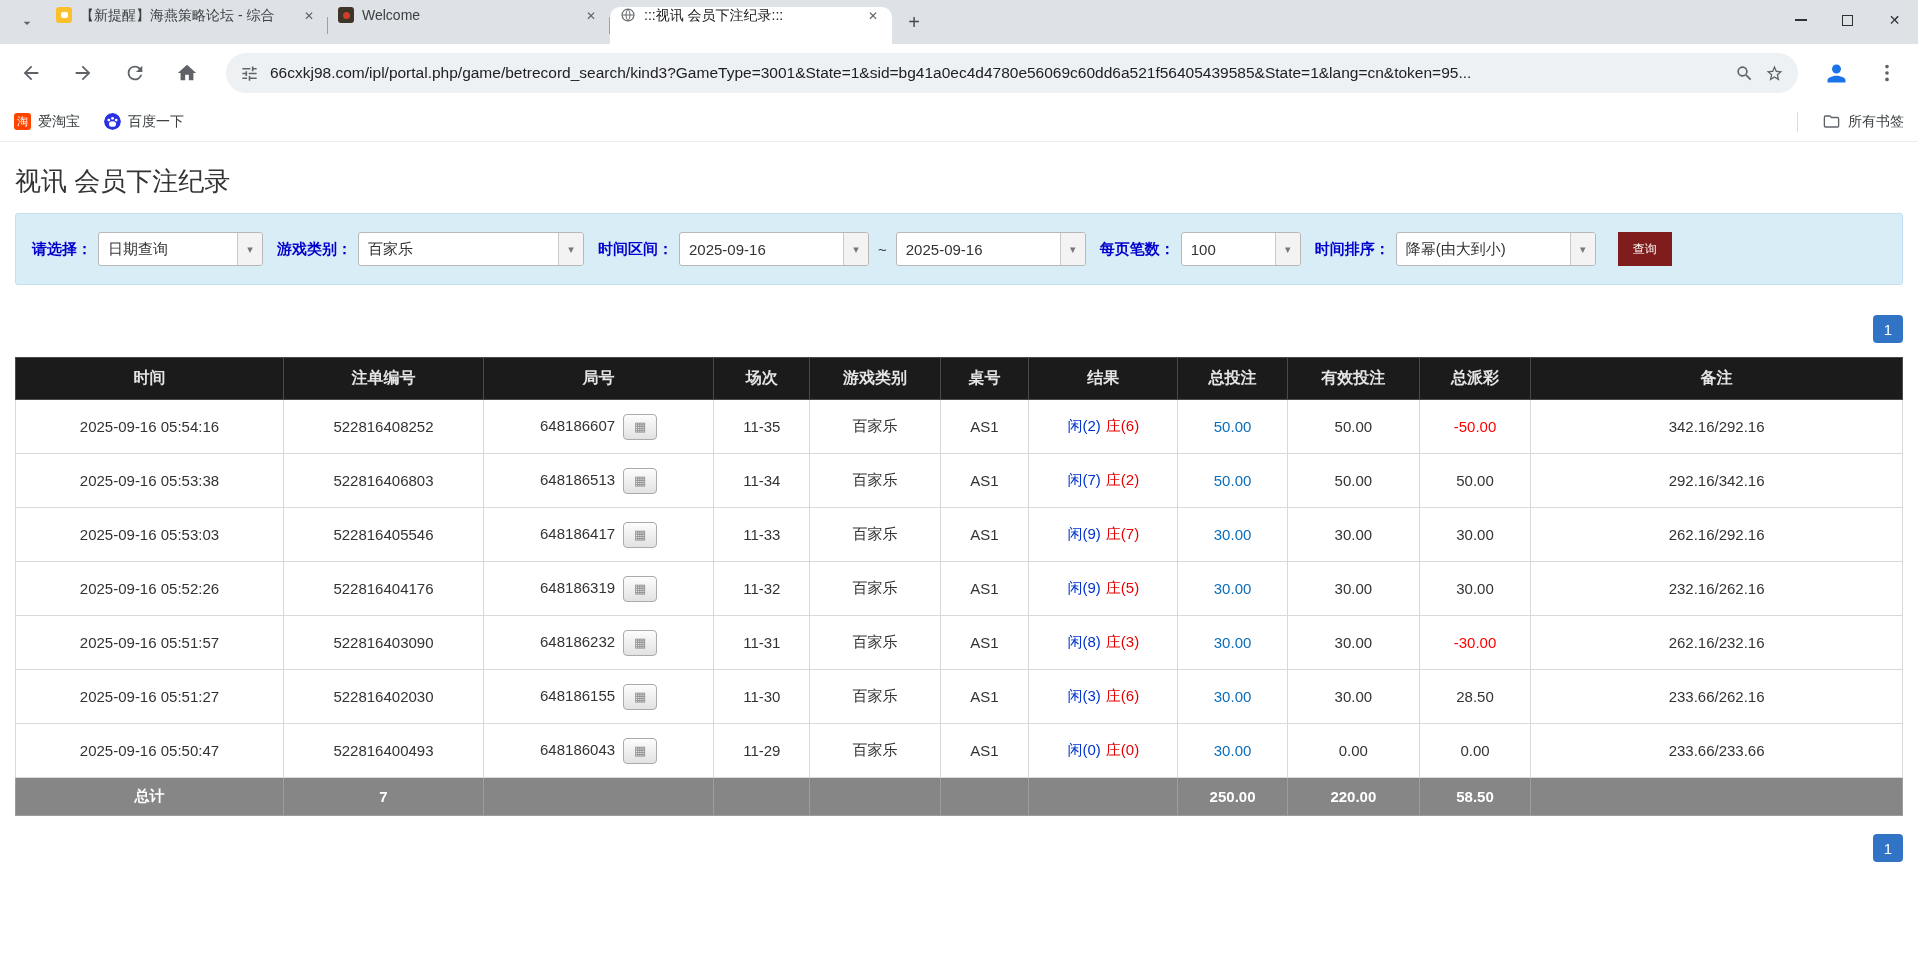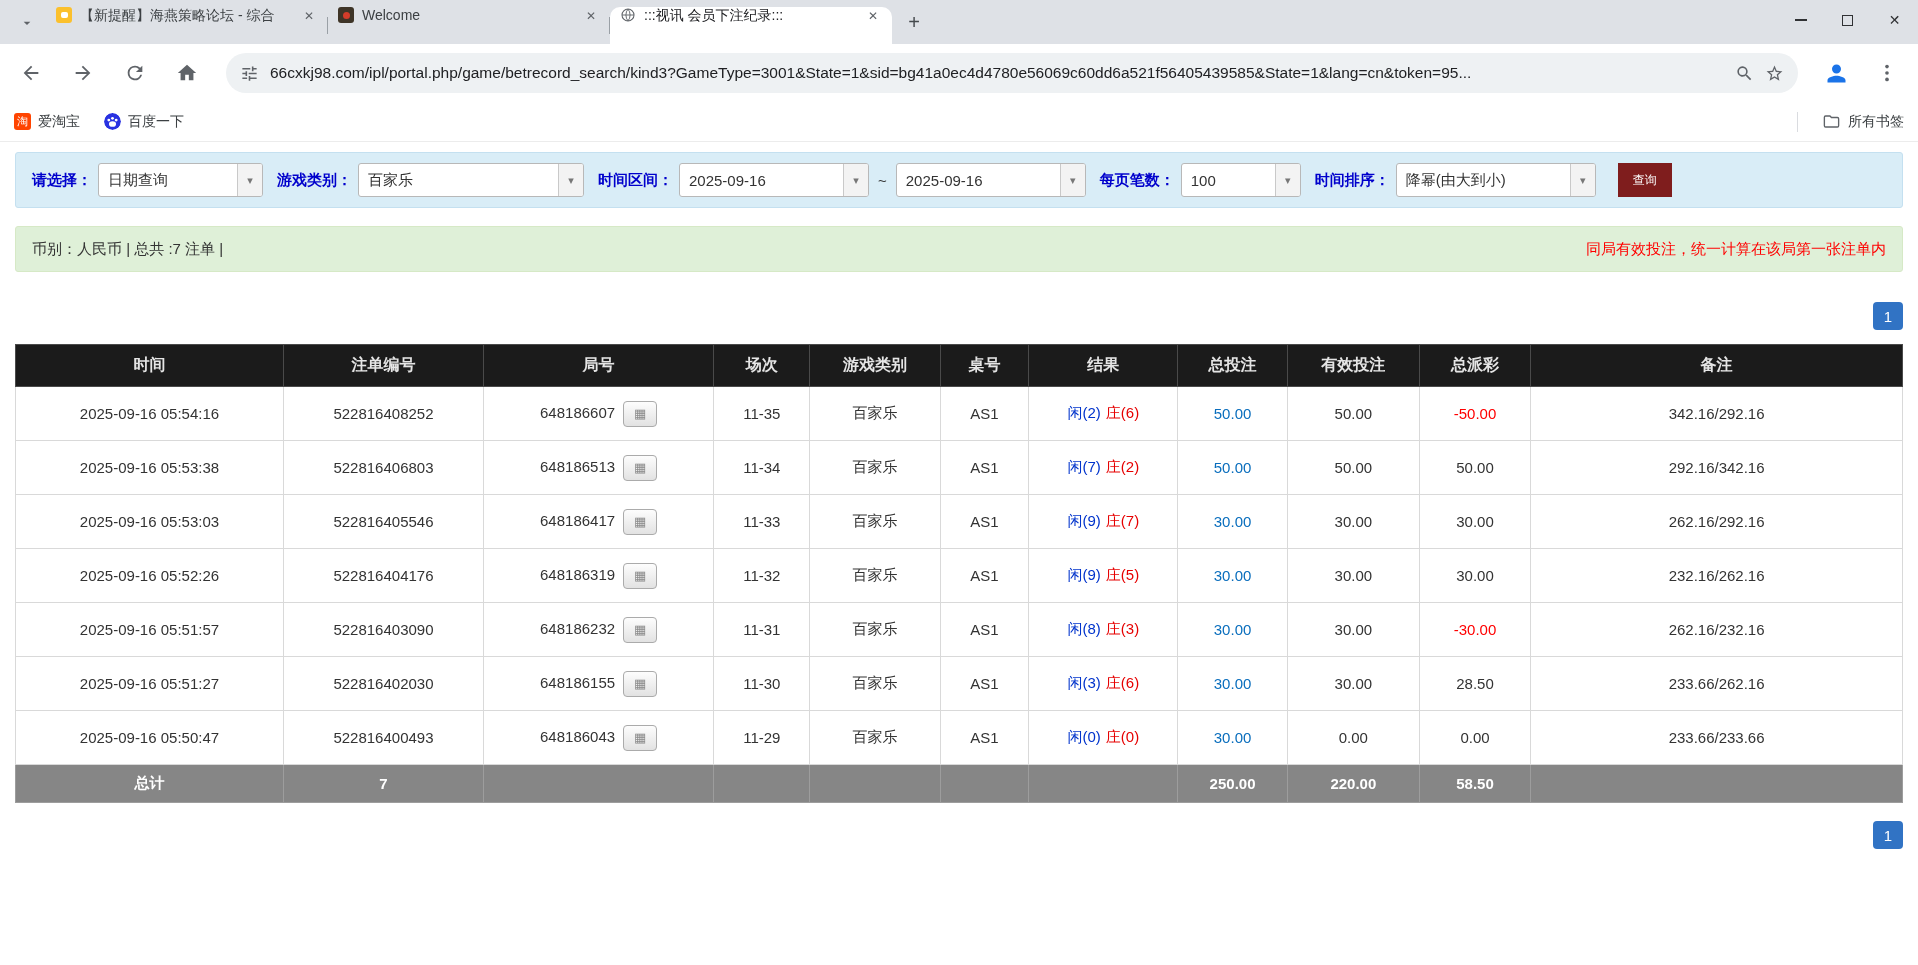--- a/index.html
+++ b/index.html
@@ -41,21 +41,21 @@
   .bm-ic{width:17px;height:17px;border-radius:3px;display:flex;align-items:center;justify-content:center;font-size:11px;color:#fff;overflow:hidden}
   .bm-ic.tb{background:#ff4400}
   .bm-ic.bd{border-radius:50%}
   .bm svg.folder{width:19px;height:19px;fill:none;stroke:#5f6368;stroke-width:1.7}
   .spacer{flex:1}
   .vdiv{width:1px;height:20px;background:#dadce0}
 
   
   .page-title{font-size:26px;font-weight:500;color:#333;margin:22px 15px 14px}
 
-  .filterbar{margin:10px 15px 0;background:#d9edf7;border:1px solid #c4e0f0;border-radius:3px;height:56px;display:flex;align-items:center;padding:12px 16px;font-size:15px}
+  .filterbar{margin:10px 15px 0;background:#d9edf7;border:1px solid #c4e0f0;border-radius:3px;height:72px;display:flex;align-items:center;padding:12px 16px;font-size:15px}
   .group{display:flex;align-items:center;margin-right:14px}
   .flabel{color:#0000cc;font-weight:700;margin-right:6px;white-space:nowrap}
   .combo{height:34px;background:#fff;border:1px solid #b8b8b8;border-radius:3px;display:flex;align-items:stretch;cursor:pointer;overflow:hidden}
   .combo-text{flex:1;display:flex;align-items:center;padding:0 9px;font-size:15px;color:#333;white-space:nowrap;overflow:hidden}
   .combo-arrow{width:25px;border-left:1px solid #c9c9c9;background:#f3f3f3;display:flex;align-items:center;justify-content:center;color:#777;font-size:11px;flex:0 0 25px}
   .tilde{margin:0 9px;color:#333}
   .search-btn{background:#7f1d1d;color:#fff;border:none;border-radius:0;height:34px;padding:0 15px;font-size:12px;margin-left:8px;cursor:pointer}
 
   .summarybar{margin:18px 15px 0;background:#dff0d8;border:1px solid #d6e9c6;border-radius:3px;height:46px;display:flex;align-items:center;justify-content:space-between;padding:0 16px;font-size:15px;color:#333}
   .notice{color:#ff0000}
@@ -199,20 +199,21 @@
     <div class="bm">
       <svg class="folder" viewBox="0 0 24 24">
           <path d="M10 5H4.5A1.5 1.5 0 0 0 3 6.5v11A1.5 1.5 0 0 0 4.5 19h15a1.5 1.5 0 0 0 1.5-1.5V8.5A1.5 1.5 0 0 0 19.5 7H12l-2-2z"></path>
         </svg>
       <span>所有书签</span>
     </div>
   </div>
 </div>
 
 <div>
+  <h1 class="page-title">视讯 会员下注纪录</h1>
 
   <div class="filterbar">
     <div class="group">
       <span class="flabel">请选择：</span>
       <div class="combo" style="width:165px">
         <span class="combo-text">日期查询</span>
         <span class="combo-arrow">▾</span>
       </div>
     </div>
 
@@ -249,24 +250,20 @@
       <span class="flabel">时间排序：</span>
       <div class="combo" style="width:200px">
         <span class="combo-text">降幂(由大到小)</span>
         <span class="combo-arrow">▾</span>
       </div>
     </div>
 
     <button class="search-btn">查询</button>
   </div>
 
-  <div class="summarybar">
-    <span>币别：人民币 | 总共 :7 注单 |</span>
-    <span class="notice">同局有效投注，统一计算在该局第一张注单内</span>
-  </div>
 
   <div class="pagerow">
     <button class="pagebtn">1</button>
   </div>
 
   <table class="records">
     <colgroup>
       <col style="width:14.2%">
         <col style="width:10.6%">
         <col style="width:12.2%">

